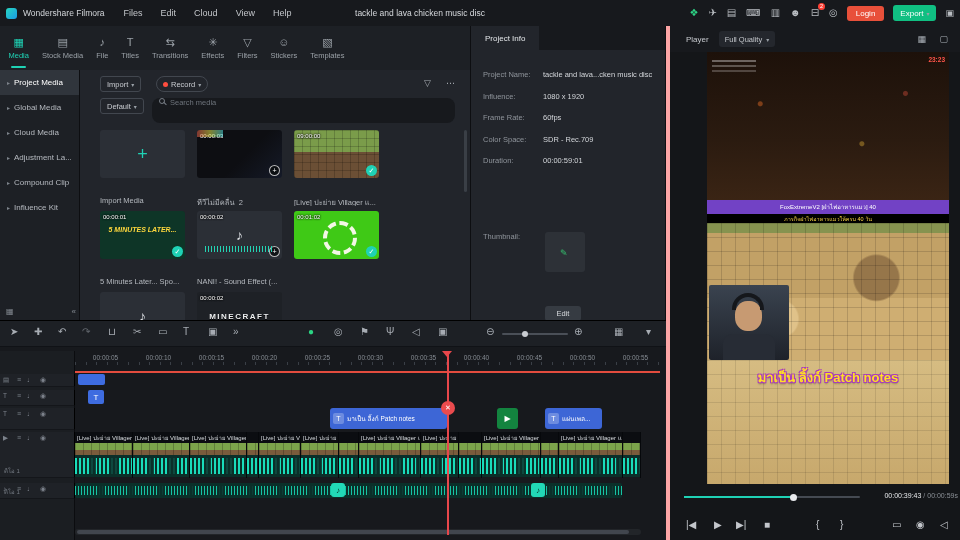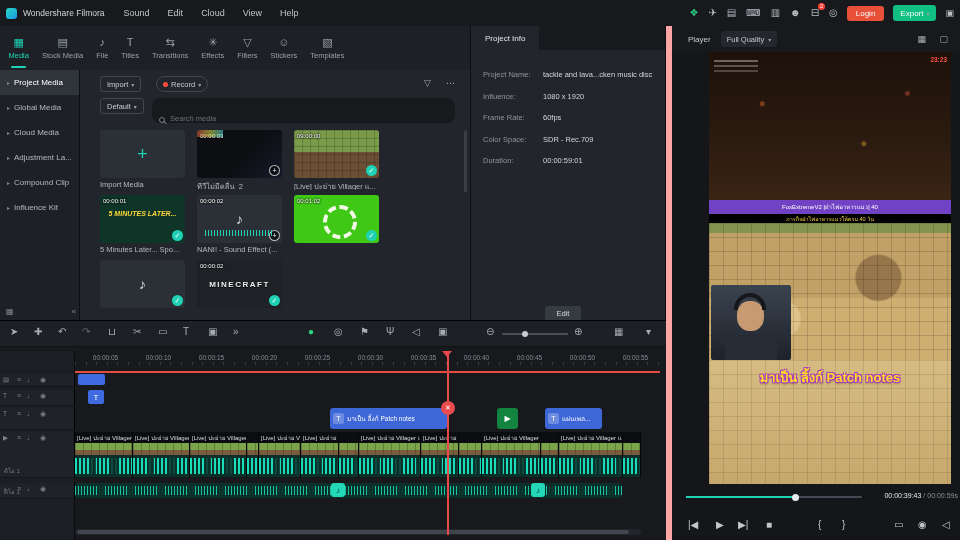--- a/index.html
+++ b/index.html
@@ -40,29 +40,29 @@
 
 
 #media-panel{position:absolute;left:80px;top:70px;width:390px;height:250px;background:#22252b;overflow:hidden}
 .btn-chip{position:absolute;height:16px;border:1px solid #42474f;border-radius:3px;display:flex;align-items:center;justify-content:center;gap:3px;font-size:7.5px;color:#c9ccd1;padding:0 6px}
 #btn-import{left:20px;top:6px}
 #btn-record{left:76px;top:6px;border-radius:8px}
 #btn-default{left:20px;top:28px}
 .rec-dot{width:5px;height:5px;border-radius:50%;background:#ff4d3f}
 .cd{font-size:6px;color:#9aa0a7}
 .mp-ic{position:absolute;top:8px;font-size:9px;color:#a7acb3}
-.search-box{position:absolute;left:72px;top:28px;width:303px;height:25px;background:#17191d;border-radius:8px;display:flex;align-items:flex-end;padding:0 7px;gap:5px}
+.search-box{position:absolute;left:72px;top:28px;width:303px;height:25px;background:#17191d;border-radius:8px;display:flex;align-items:flex-start;padding:0 7px;gap:5px}
 .search-ic{width:6px;height:6px;border:1px solid #777d85;border-radius:50%;position:relative;flex:none}
 .search-ic::after{content:"";position:absolute;width:4px;height:1px;background:#777d85;transform:rotate(45deg);right:-3px;bottom:-1px}
 .search-input{background:transparent;border:none;outline:none;font-size:7.5px;color:#c9ccd1;width:100%;font-family:inherit}
 .search-input::placeholder{color:#6d737b}
 #media-grid{position:absolute;left:20px;top:60px;width:282px;display:flex;flex-wrap:wrap;column-gap:12px;row-gap:5px}
 .tile{width:85px}
 .thumb{width:85px;height:48px;border-radius:3px;position:relative;background:#2b2f36;overflow:hidden}
-.tile-label{font-size:7.5px;color:#b4b8be;margin-top:2px;white-space:nowrap;overflow:hidden;text-overflow:ellipsis;height:10px}
+.tile-label{font-size:7.5px;color:#b4b8be;margin-top:18px;white-space:nowrap;overflow:hidden;text-overflow:ellipsis;height:10px}
 .dur{position:absolute;left:3px;top:3px;font-size:6px;color:#fff;text-shadow:0 0 2px #000,0 0 2px #000}
 .badge{position:absolute;right:2px;bottom:2px;width:11px;height:11px;border-radius:50%;display:flex;align-items:center;justify-content:center;font-size:7px}
 .badge.check{background:#1fd2b5;color:#fff}
 .badge.plus{background:rgba(10,12,14,.75);border:1px solid rgba(255,255,255,.7);color:#fff}
 .thumb-glyph{position:absolute;inset:0;display:flex;align-items:center;justify-content:center;font-size:14px;color:#b9bec4}
 .thumb.import .thumb-glyph{color:#1fd2b5;font-size:18px}
 .thumb.bars{background-image:linear-gradient(0deg,rgba(18,18,24,.92) 0 11px,transparent 11px),linear-gradient(90deg,#9e9e9e 0 14%,#e3e34a 14% 28%,#4adce3 28% 42%,#3fd04a 42% 56%,#e34ad8 56% 70%,#e3574a 70%,84%,#4a5ae3 84%)}
 .thumb.dark{background:linear-gradient(135deg,#0d0e12 55%,#151a28 100%)}
 .thumb.dark::after{content:"";position:absolute;left:0;top:0;width:26px;height:7px;background:linear-gradient(90deg,#e3574a,#e3e34a,#4adce3);opacity:.55}
 .thumb.mc{background-image:linear-gradient(rgba(0,0,0,.18) 1px,transparent 1px),linear-gradient(90deg,rgba(0,0,0,.18) 1px,transparent 1px),linear-gradient(180deg,#7a9c4a 0 45%,#6b4f35 45%);background-size:8px 8px,8px 8px,100% 100%}
@@ -83,21 +83,21 @@
 #project-fields{position:absolute;top:20px;left:12px;right:6px;display:flex;flex-direction:column;gap:11px}
 .pi-row{display:flex}
 .pi-label{width:60px;font-size:7.5px;color:#8f949b;line-height:1.4;flex:none}
 .pi-value{flex:1;font-size:7.5px;color:#d3d6da;line-height:1.4;word-break:break-all}
 .pi-thumb-row{position:absolute;left:12px;top:182px;display:flex}
 .pi-thumb-box{width:40px;height:40px;background:#2d3137;border-radius:3px;margin-left:2px;position:relative}
 .pi-pencil{position:absolute;left:15px;top:16px;font-size:9px;color:#35c06e}
 .btn-edit{position:absolute;left:74px;top:256px;width:36px;height:15px;background:#363b42;border-radius:3px;display:flex;align-items:center;justify-content:center;font-size:7.5px;color:#d6d9dc}
 
 
-#player{position:absolute;left:666px;top:26px;width:294px;height:514px;background:#141619;border-left:6px solid #fca5a5;overflow:hidden}
+#player{position:absolute;left:666px;top:26px;width:294px;height:514px;background:#141619;border-left:4px solid #fca5a5;overflow:hidden}
 .pl-head{position:absolute;top:0;left:0;right:0;height:26px;display:flex;align-items:center;background:#17191d}
 .pl-title{margin-left:16px;font-size:8px;color:#c7cacf}
 .pl-quality{margin-left:10px;height:16px;background:#24272d;border-radius:3px;display:flex;align-items:center;padding:0 6px;gap:4px;font-size:7.5px;color:#c3c6cb;white-space:nowrap}
 .pl-hic{position:absolute;top:8px;font-size:9px;color:#aab0b7}
 .video{position:absolute;left:37px;top:26px;width:242px;height:432px;background:#000;overflow:hidden}
 .v-top{position:absolute;top:0;left:0;right:0;height:148px;background-image:radial-gradient(circle at 22% 35%,rgba(255,120,40,.4) 0 2px,transparent 3px),radial-gradient(circle at 64% 62%,rgba(255,200,60,.35) 0 2px,transparent 3px),radial-gradient(circle at 82% 28%,rgba(220,80,60,.4) 0 2px,transparent 3px),linear-gradient(180deg,#1d110a,#2b1b10 60%,#3a2414)}
 .v-timer{position:absolute;right:4px;top:4px;font-size:6.5px;font-weight:bold;color:#ff5449}
 .v-score{position:absolute;left:5px;top:8px;width:44px;height:2px;background:rgba(255,255,255,.35);box-shadow:0 5px 0 rgba(255,255,255,.28),0 10px 0 rgba(255,255,255,.22)}
 .v-banner{position:absolute;top:148px;left:0;right:0;height:14px;background:rgba(124,72,214,.92);display:flex;align-items:center;justify-content:center;font-size:6px;color:#fff;white-space:nowrap;overflow:hidden}
 .v-sub{position:absolute;top:162px;left:0;right:0;height:9px;display:flex;align-items:center;justify-content:center;font-size:5.5px;color:#ffd944;white-space:nowrap;overflow:hidden;text-shadow:0 1px 1px #000}
@@ -155,26 +155,27 @@
 #tl-scroll{position:absolute;left:75px;top:208px;width:566px;height:6px;background:#222529;border-radius:3px}
 #tl-scroll .sthumb{position:absolute;left:2px;top:1px;width:552px;height:4px;background:#41464e;border-radius:2px}
 </style>
 </head>
 <body>
 
 <div id="menubar">
   <span class="logo"></span>
   <span class="appname">Wondershare Filmora</span>
   <div id="mb-menus">
-      <div class="menu-item">Sound</div>
+      <div class="menu-item">Files</div>
       <div class="menu-item">Edit</div>
       <div class="menu-item">Cloud</div>
       <div class="menu-item">View</div>
       <div class="menu-item">Help</div>
     </div>
+  <div class="proj-title">tackle and lava chicken music disc</div>
   <div id="mb-right">
     <div id="mb-icons">
         <span class="mb-ic" style="color: rgb(45, 211, 133);">❖</span>
         <span class="mb-ic">✈</span>
         <span class="mb-ic">▤</span>
         <span class="mb-ic">⌨</span>
         <span class="mb-ic">▥</span>
         <span class="mb-ic">☻</span>
         <span class="mb-ic">⊟<i class="mb-badge">2</i></span>
         <span class="mb-ic">◎</span>
@@ -361,20 +362,26 @@
         </div>
         <div class="pi-row">
           <div class="pi-label">Color Space:</div>
           <div class="pi-value">SDR - Rec.709</div>
         </div>
         <div class="pi-row">
           <div class="pi-label">Duration:</div>
           <div class="pi-value">00:00:59:01</div>
         </div>
       </div>
+    <div class="pi-thumb-row">
+      <div class="pi-label">Thumbnail:</div>
+      <div class="pi-thumb-box">
+        <span class="pi-pencil">✎</span>
+      </div>
+    </div>
     <div class="btn-edit">Edit</div>
   </div>
 </div>
 
 <div id="player">
   <div class="pl-head">
     <span class="pl-title">Player</span>
     <div class="pl-quality">
       <span>Full Quality</span>
       <span class="cd">▾</span>

